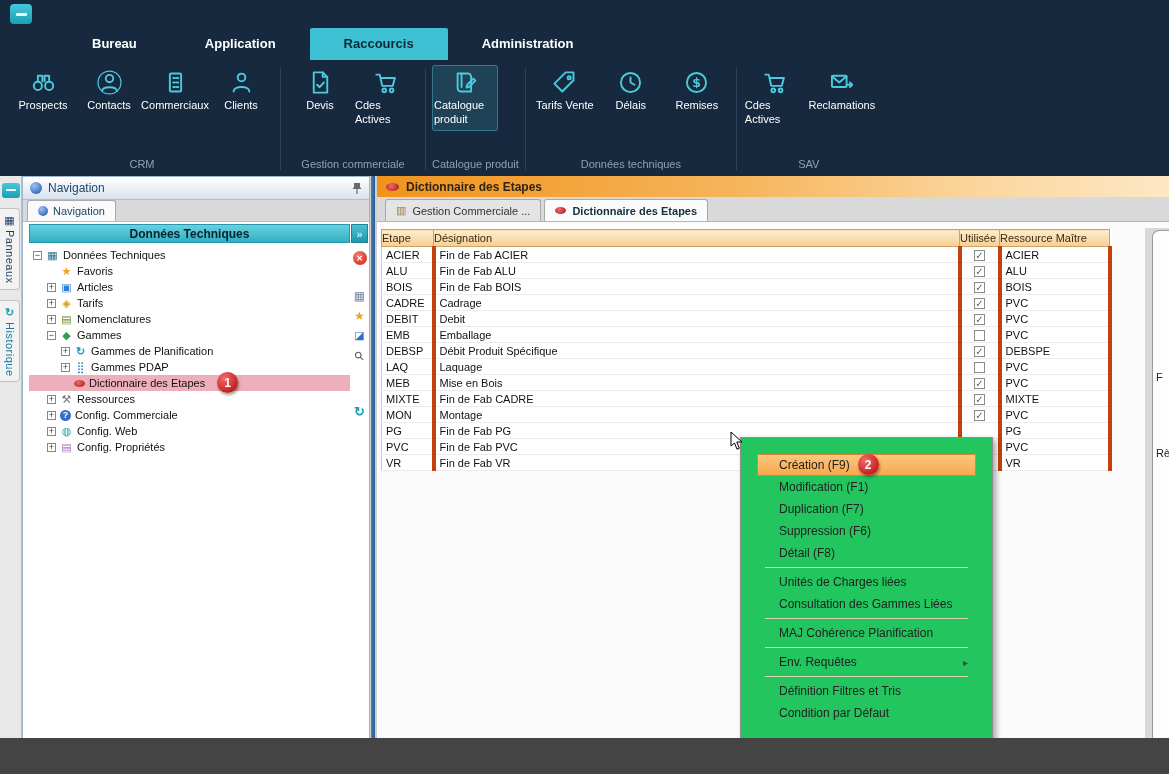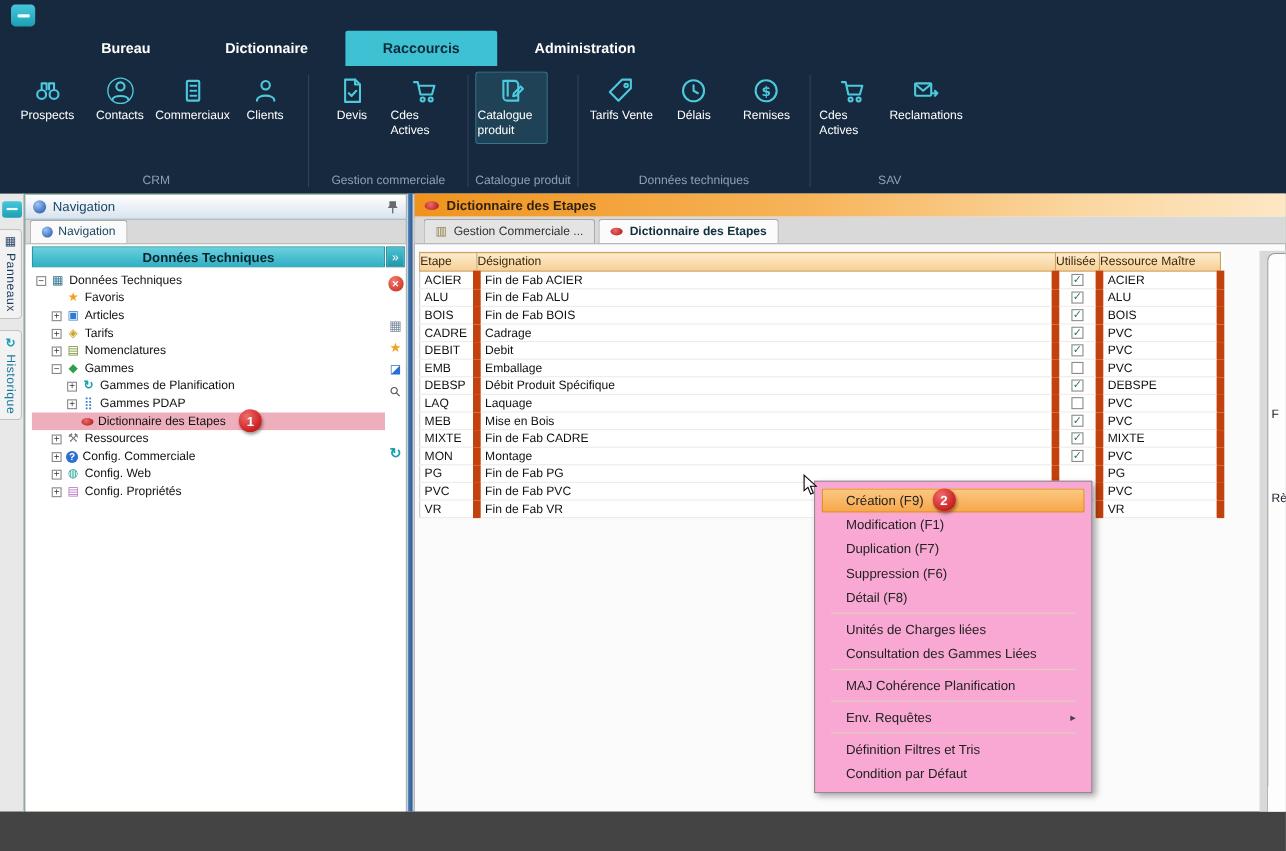--- a/index.html
+++ b/index.html
@@ -97,28 +97,28 @@
   .docheader .t{font-size:12px;font-weight:bold;color:#302310}
   .doctabs{position:absolute;left:0;top:21px;width:100%;height:25px;background:#d9d9d9;display:flex;align-items:flex-end;padding-left:8px;gap:3px;border-bottom:1px solid #b5b5b5}
   .doctab{height:22px;display:flex;align-items:center;gap:6px;padding:0 10px;font-size:11px;border:1px solid #a8a8a8;border-bottom:none;border-radius:3px 3px 0 0;background:#e4e4e4;color:#333;white-space:nowrap}
   .doctab.active{background:#fbfbfb;color:#10303e;font-weight:bold}
   .dticon.drawer-icon::before{content:"▥";color:#96804a;font-size:11px}
 
   
   .tablewrap{position:absolute;left:4px;top:53px}
   table{border-collapse:collapse;table-layout:fixed;width:728px;font-size:11px;border:1px solid #9a9a9a;background:#fff}
   th{height:17px;background:linear-gradient(#fdeccd,#f7cf92);border:1px solid #c8a36a;font-weight:normal;color:#3a2a10;text-align:left;overflow:hidden;white-space:nowrap}
-  td{height:16px;border-left:1px solid #c9c9c9;border-right:7px solid #c2410c;border-bottom:1px solid #ececec;padding:0 4px;color:#111;overflow:hidden;white-space:nowrap}
+  td{height:16px;border-left:1px solid #c9c9c9;border-right:4px solid #c2410c;border-bottom:1px solid #ececec;padding:0 4px;color:#111;overflow:hidden;white-space:nowrap}
   tr.sel td{background:#cbe4f8}
   td.u{text-align:center;padding:0}
   .cb{display:inline-block;width:11px;height:11px;border:1px solid #8a8a8a;background:#fff;line-height:9px;font-size:10px;color:#2e7d4f;vertical-align:middle;text-align:center}
   .cb.checked::before{content:"✓"}
 
   
-  .ctxmenu{position:absolute;left:363px;top:261px;width:253px;background:#f9a8d4;border:1px solid #8e8e8e;box-shadow:3px 3px 6px rgba(0,0,0,.35);padding:6px;z-index:10}
+  .ctxmenu{position:absolute;left:363px;top:261px;width:253px;background:#22c55e;border:1px solid #8e8e8e;box-shadow:3px 3px 6px rgba(0,0,0,.35);padding:16px;z-index:10}
   .mitem{height:22px;display:flex;align-items:center;padding:0 8px 0 22px;font-size:12px;color:#222;position:relative;white-space:nowrap}
   .mitem.mhl{background:linear-gradient(#fcc983,#f7a649);box-shadow:inset 0 0 0 1px #d8882a;border-radius:2px}
   .msep{height:1px;background:#dcd2b6;margin:3px 8px}
   .marrow{margin-left:auto;font-size:10px;color:#444}
 
   
   .rightstrip{position:absolute;left:768px;top:52px;width:24px;height:546px;background:#d9d9d9}
   .rpanel{position:absolute;left:7px;top:2px;width:17px;height:520px;background:#fdfdfd;border:1px solid #999;border-right:none;border-radius:7px 0 0 0;overflow:hidden}
   .rfrag{position:absolute;left:3px;font-size:11px;color:#223;white-space:nowrap}
 
@@ -127,21 +127,21 @@
 </head>
 <body>
 
 <div class="app">
   <div class="topbar">
     <div class="appbtn"></div>
   </div>
 
   <div class="tabbar">
       <div class="rtab">Bureau</div>
-      <div class="rtab">Dictionnaire</div>
+      <div class="rtab">Application</div>
       <div class="rtab active">Raccourcis</div>
       <div class="rtab">Administration</div>
     </div>
   <div class="ribbon">
       <div class="rgroup">
         <div class="ritems">
           <div class="ritem">
             <div class="ricon"><svg viewBox="0 0 24 24">
                 <g fill="none" stroke="#4cc9dd" stroke-width="1.7" stroke-linecap="round" stroke-linejoin="round">
                   <circle cx="7" cy="15" r="3.6"></circle>

